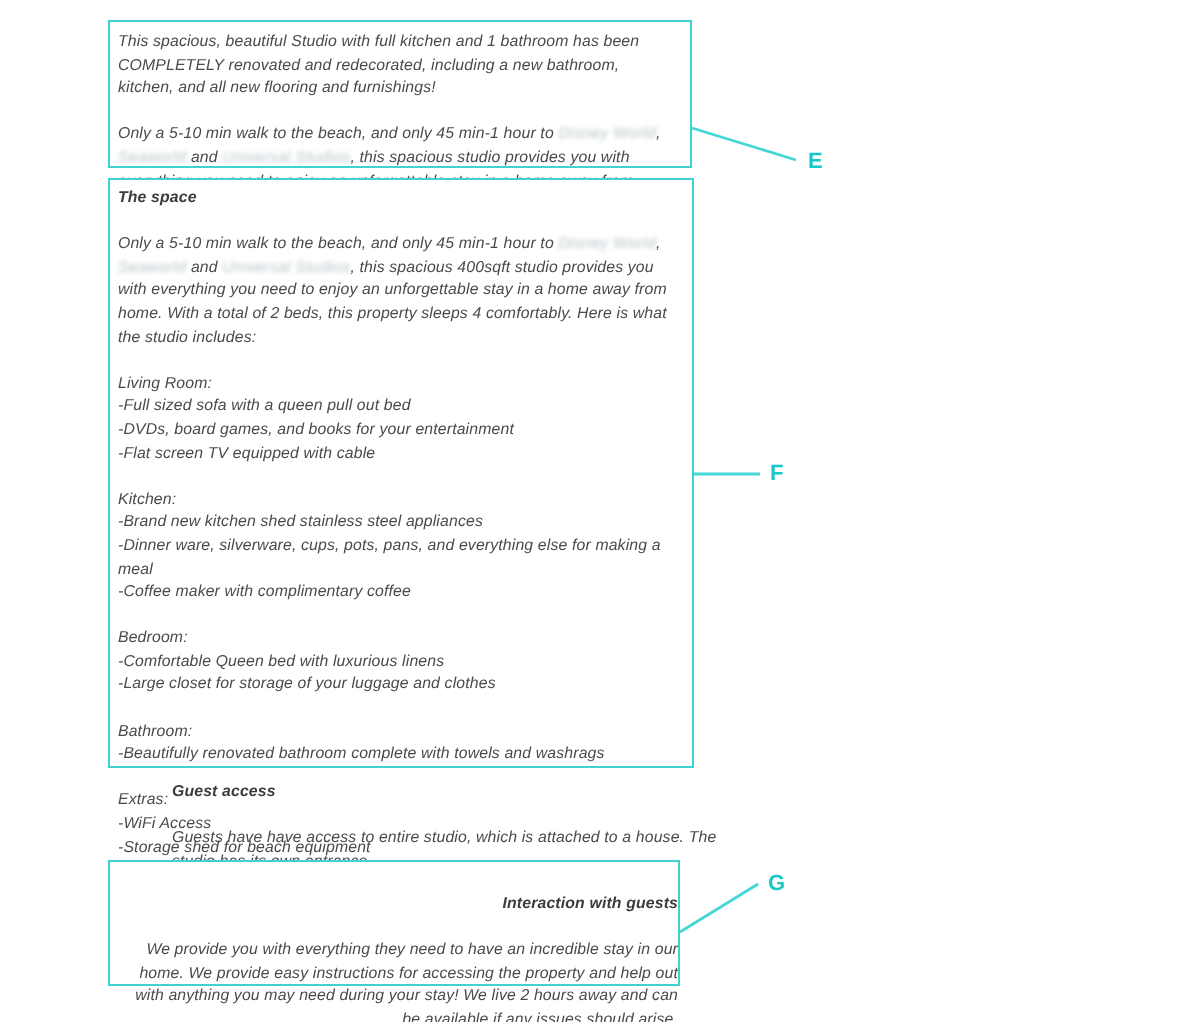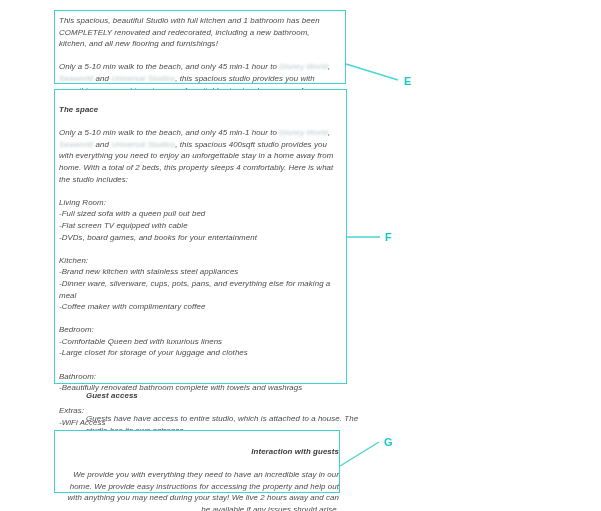--- a/index.html
+++ b/index.html
@@ -96,38 +96,38 @@
     <p class="para"><span>Only a 5-10 min walk to the beach, and only 45 min-1 hour to </span><span class="redacted">Disney World</span><span>, </span><span class="redacted">Seaworld</span><span> and </span><span class="redacted">Universal Studios</span><span>, this spacious studio provides you with everything you need to enjoy an unforgettable stay in a home away from home.</span></p>
   </div>
 
   <svg class="leader" id="leader-e" width="601" height="511" style="left:0;top:0;">
     <line x1="346" y1="64" x2="398" y2="80"></line>
   </svg>
   <div class="ann-label" id="label-e">E</div>
 
   <div class="hl-box" id="box-f"></div>
 
-  <div class="block inbox" style="top:104px;">
+  <div class="block inbox" style="top:93px;">
     <div class="sec-head">The space</div>
     <div class="gap"></div>
     <p class="para"><span>Only a 5-10 min walk to the beach, and only 45 min-1 hour to </span><span class="redacted">Disney World</span><span>, </span><span class="redacted">Seaworld</span><span> and </span><span class="redacted">Universal Studios</span><span>, this spacious 400sqft studio provides you with everything you need to enjoy an unforgettable stay in a home away from home. With a total of 2 beds, this property sleeps 4 comfortably. Here is what the studio includes:</span></p>
 
     <div class="gap"></div>
 
     <div>
       <div class="para">Living Room:</div>
       <div class="para">-Full sized sofa with a queen pull out bed</div>
+      <div class="para">-DVDs, board games, and books for your entertainment</div>
       <div class="para">-Flat screen TV equipped with cable</div>
-      <div class="para">-DVDs, board games, and books for your entertainment</div>
     </div>
     <div class="gap"></div>
 
     <div>
       <div class="para">Kitchen:</div>
-      <div class="para">-Brand new kitchen with stainless steel appliances</div>
+      <div class="para">-Brand new kitchen shed stainless steel appliances</div>
       <div class="para">-Dinner ware, silverware, cups, pots, pans, and everything else for making a meal</div>
       <div class="para">-Coffee maker with complimentary coffee</div>
     </div>
     <div class="gap"></div>
 
     <div>
       <div class="para">Bedroom:</div>
       <div class="para">-Comfortable Queen bed with luxurious linens</div>
       <div class="para">-Large closet for storage of your luggage and clothes</div>
     </div>

